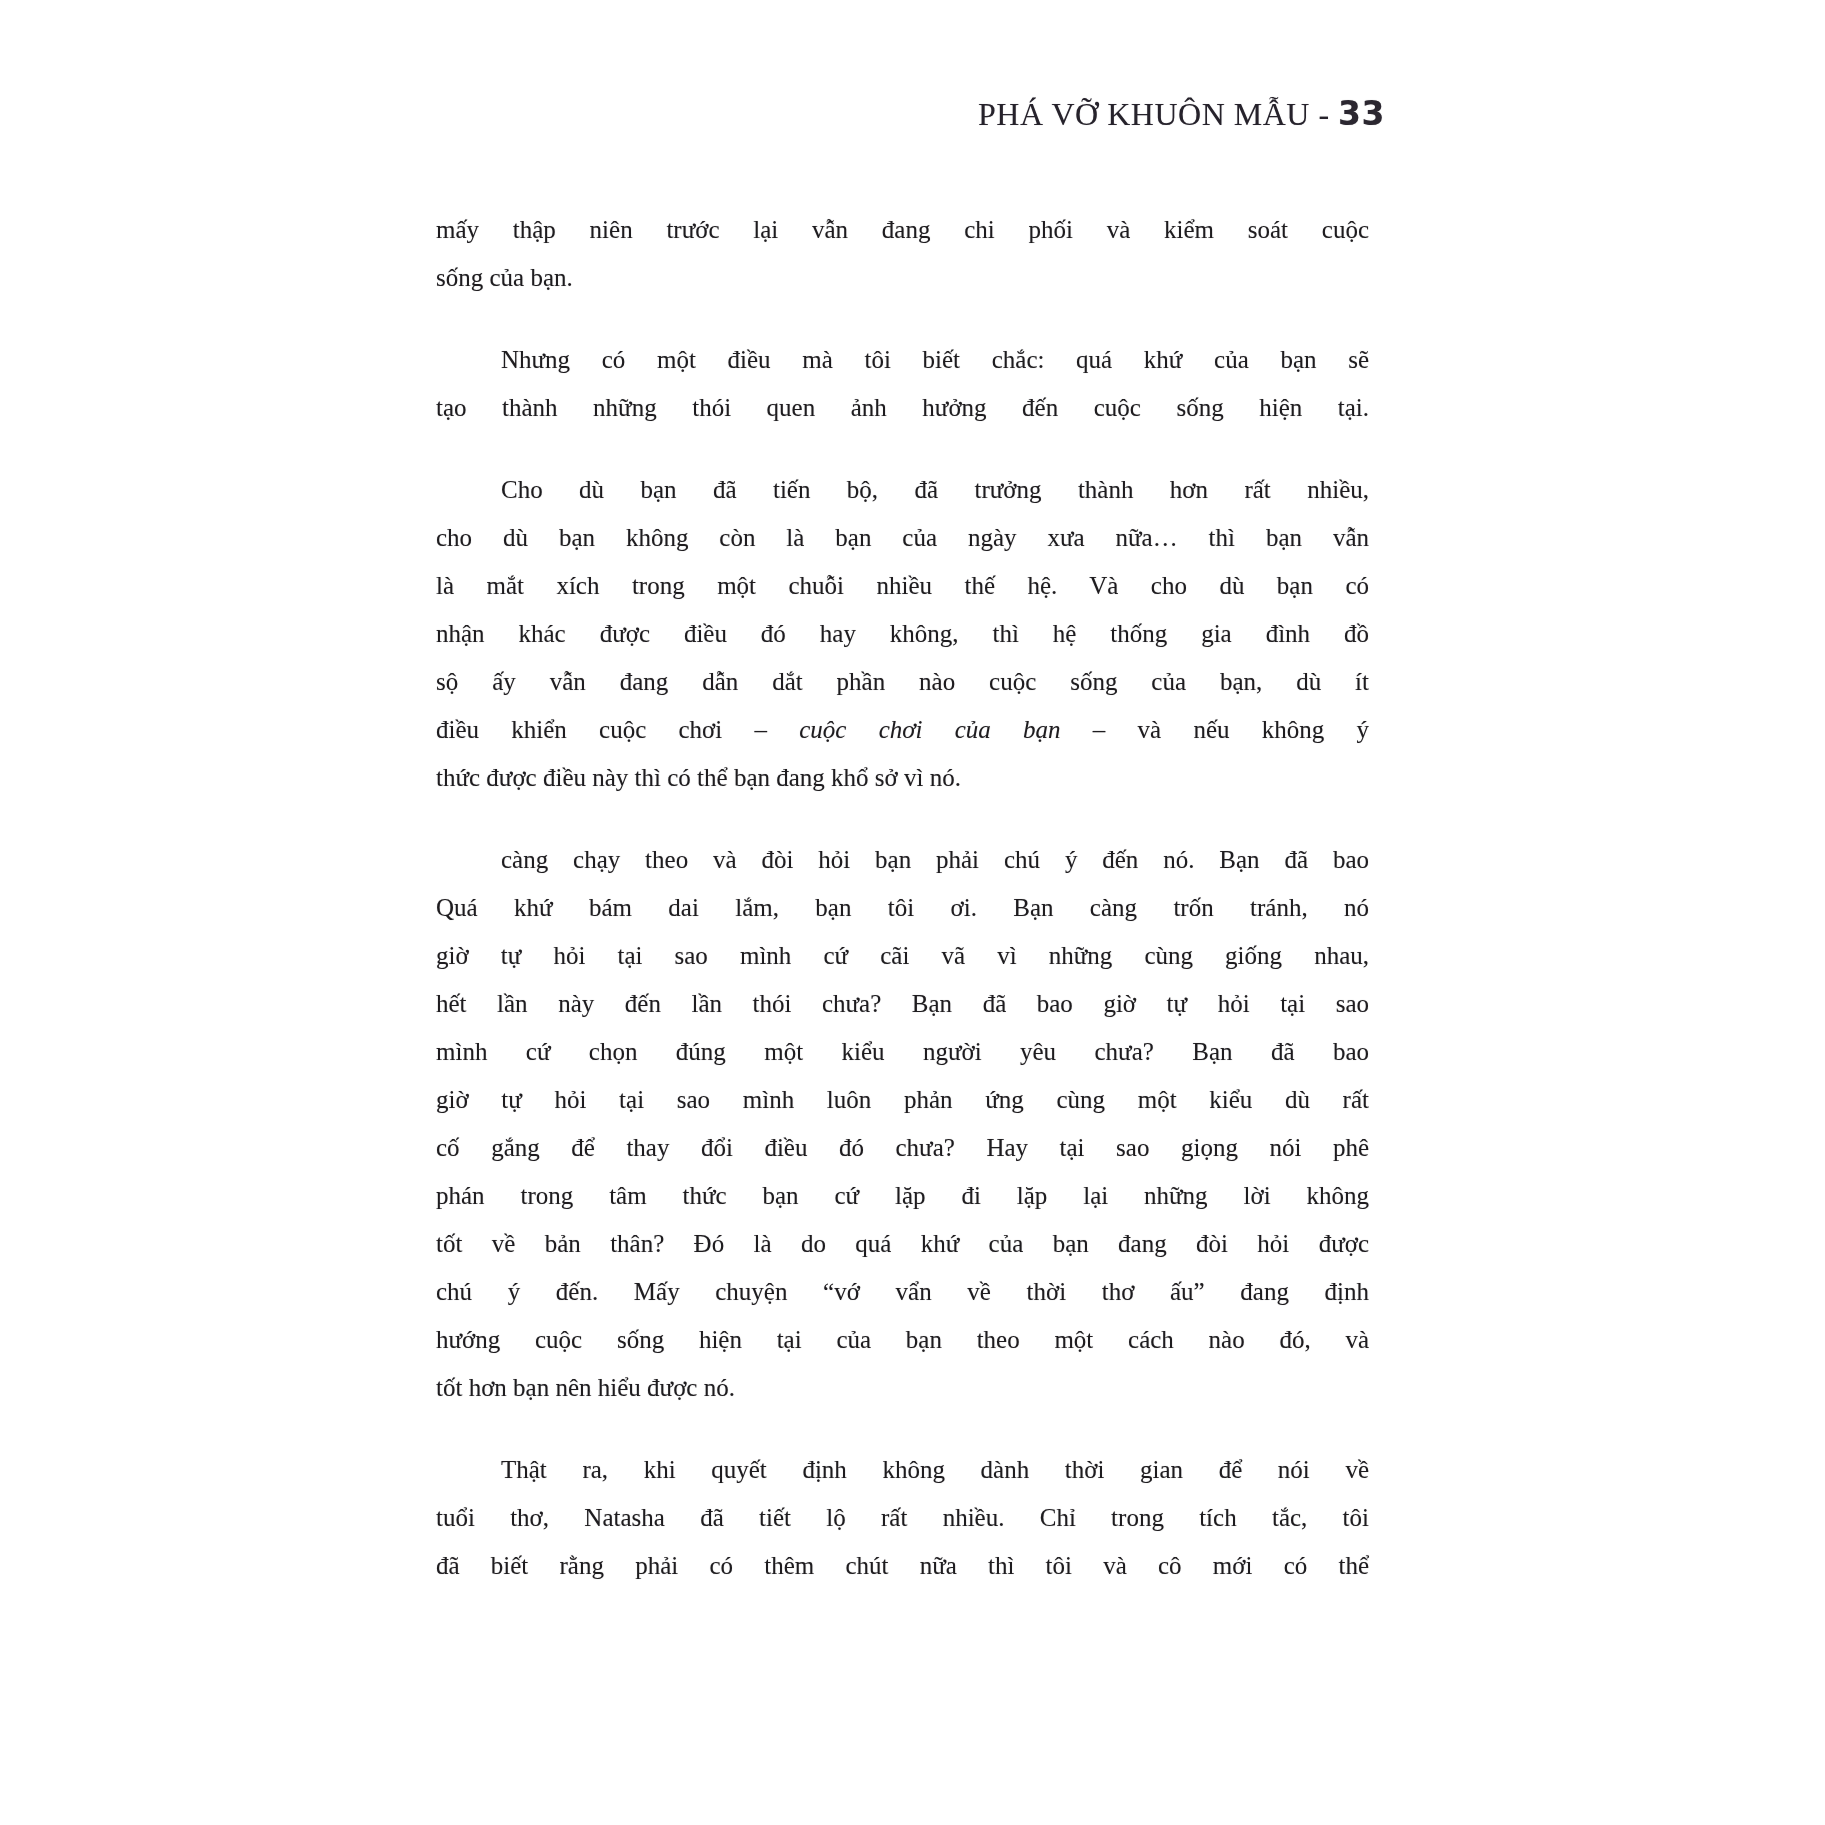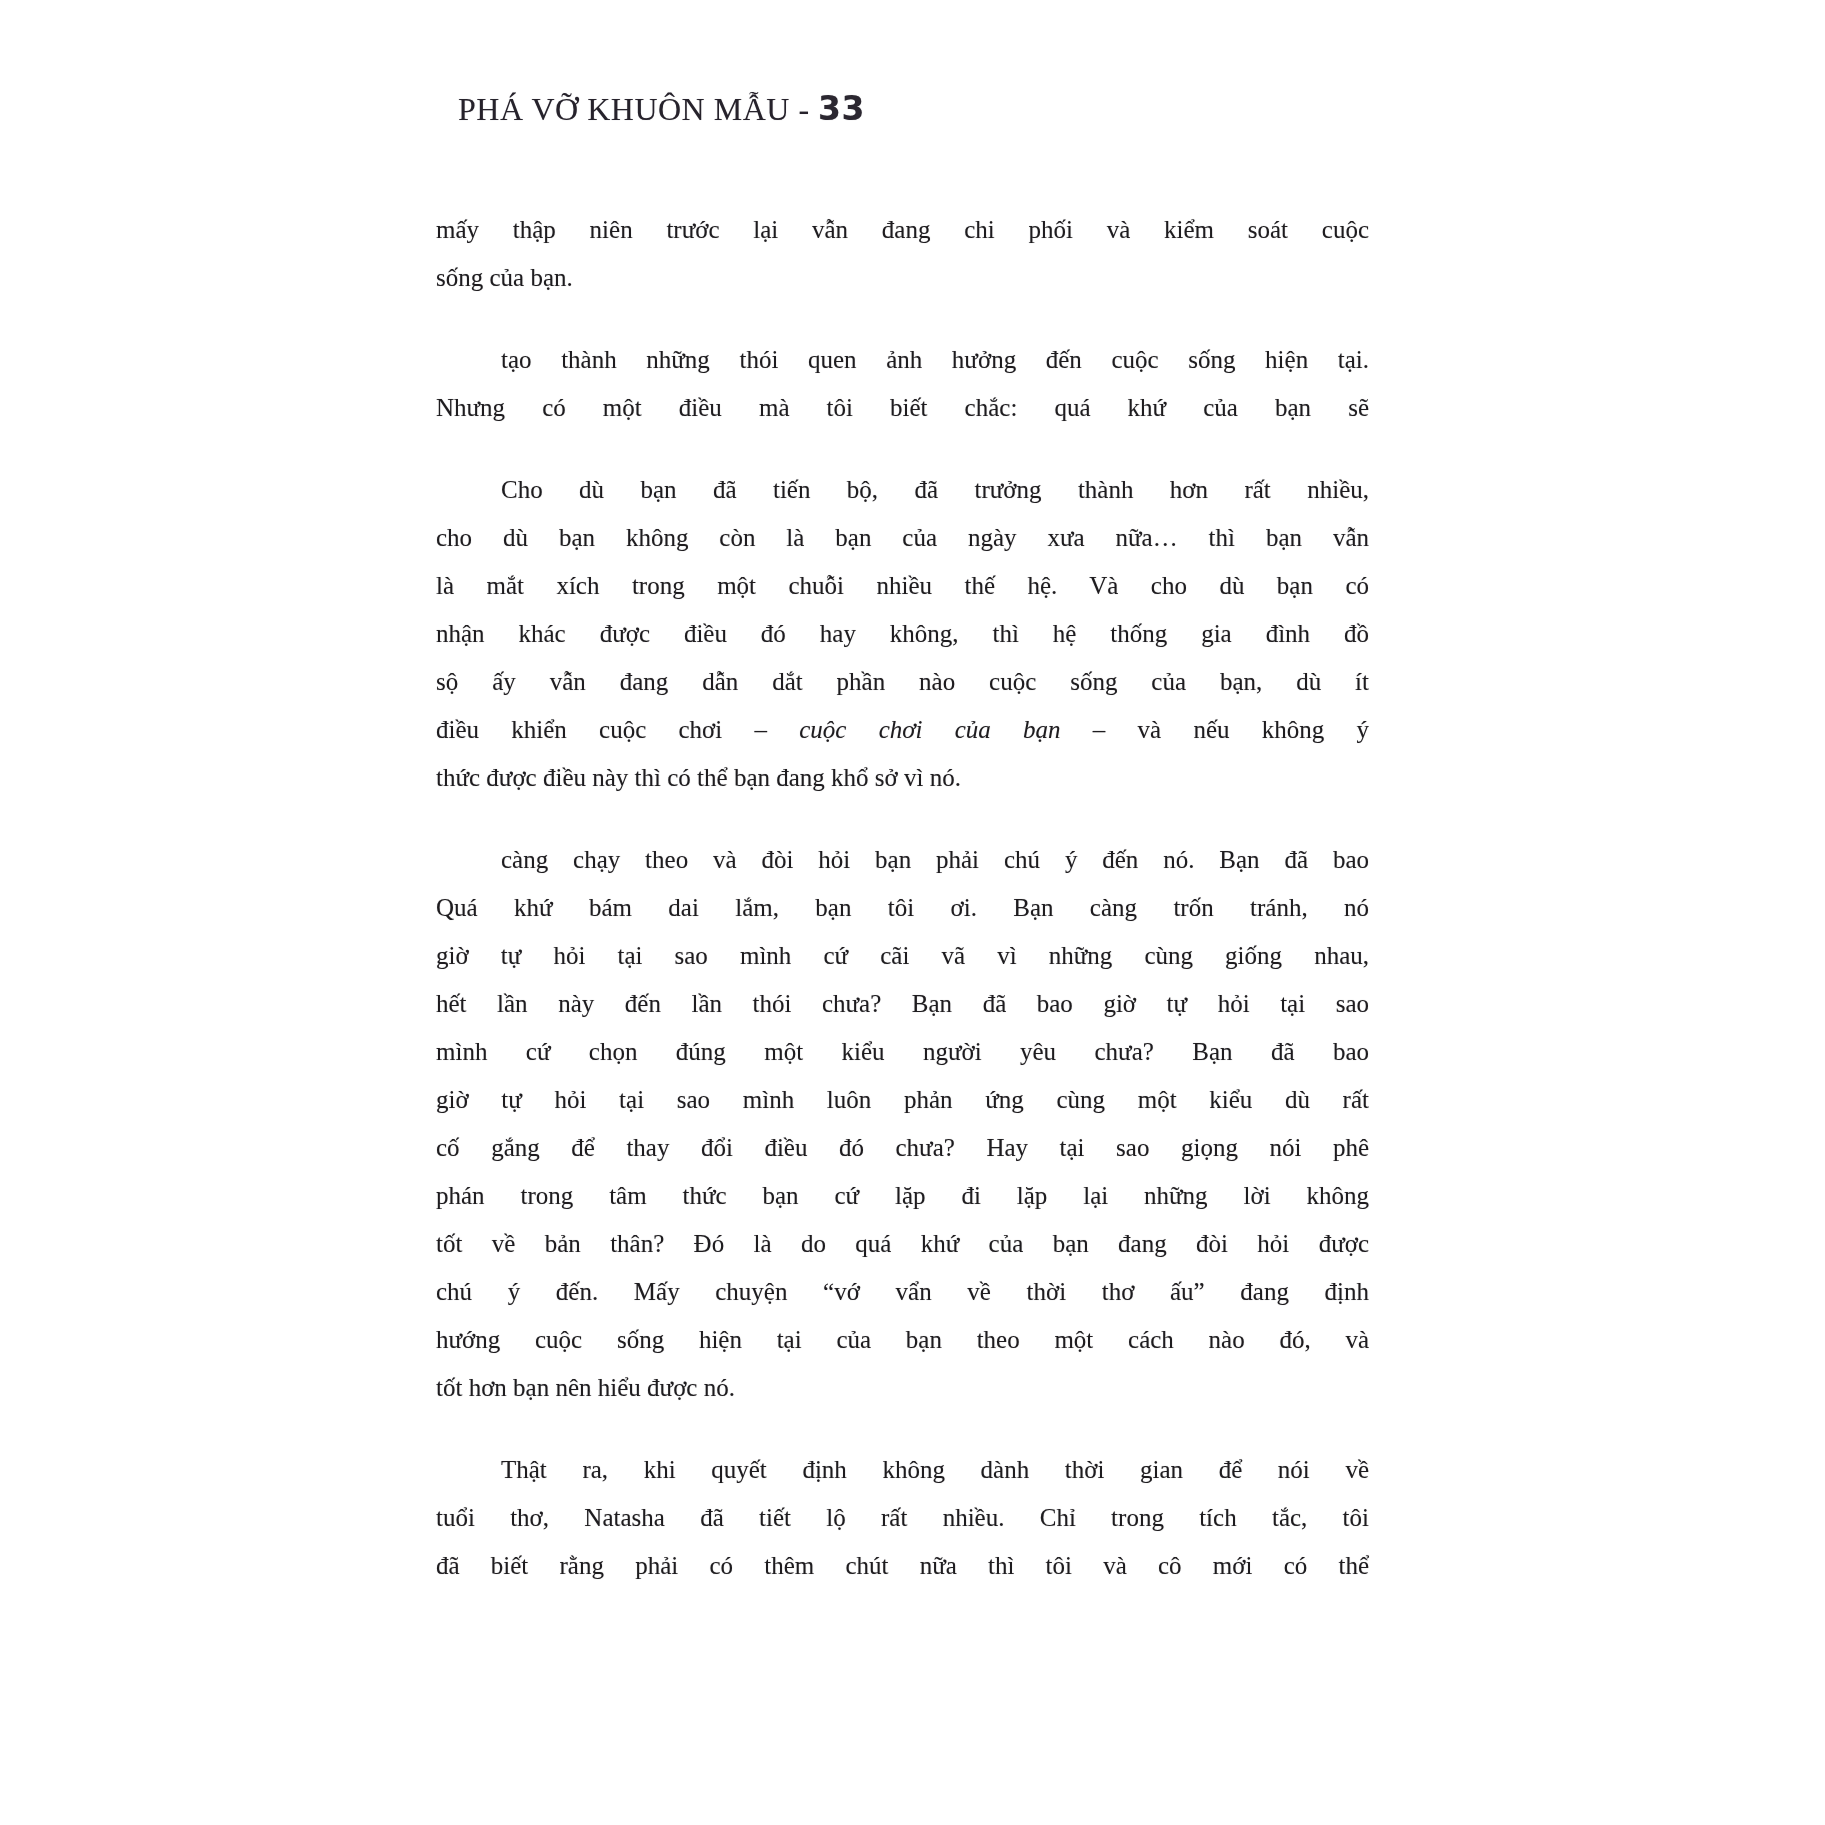--- a/index.html
+++ b/index.html
@@ -12,25 +12,25 @@
     width: 1825px;
     height: 1825px;
     background: #ffffff;
     overflow: hidden;
     font-family: "Liberation Serif", "DejaVu Serif", serif;
     color: #1e1c1f;
   }
   .running-header {
     position: absolute;
     top: 86px;
-    left: 458px;
+    left: 440px;
     width: 945px;
-    text-align: left;
+    text-align: right;
     font-size: 32px;
-    line-height: 45px;
+    line-height: 55px;
     letter-spacing: 0.5px;
     color: #26222b;
     text-shadow: 0 0 1px rgba(30,30,40,0.25);
     white-space: nowrap;
   }
   .running-header .page-num {
     font-family: "DejaVu Sans", "Liberation Sans", sans-serif;
     font-weight: 600;
     font-size: 33px;
     color: #2b2730;
@@ -64,22 +64,22 @@
   </div>
 
   <div class="content">
 
     <div class="para">
       <div class="line">mấy thập niên trước lại vẫn đang chi phối và kiểm soát cuộc</div>
       <div class="line end">sống của bạn.</div>
     </div>
 
     <div class="para indent">
+      <div class="line">Nhưng có một điều mà tôi biết chắc: quá khứ của bạn sẽ</div>
       <div class="line">tạo thành những thói quen ảnh hưởng đến cuộc sống hiện tại.</div>
-      <div class="line">Nhưng có một điều mà tôi biết chắc: quá khứ của bạn sẽ</div>
     </div>
 
     <div class="para indent">
       <div class="line">Cho dù bạn đã tiến bộ, đã trưởng thành hơn rất nhiều,</div>
       <div class="line">cho dù bạn không còn là bạn của ngày xưa nữa… thì bạn vẫn</div>
       <div class="line">là mắt xích trong một chuỗi nhiều thế hệ. Và cho dù bạn có</div>
       <div class="line">nhận khác được điều đó hay không, thì hệ thống gia đình đồ</div>
       <div class="line">sộ ấy vẫn đang dẫn dắt phần nào cuộc sống của bạn, dù ít</div>
       <div class="line"><span>điều khiển cuộc chơi – </span><span class="it">cuộc chơi của bạn</span><span> – và nếu không ý</span></div>
       <div class="line end">thức được điều này thì có thể bạn đang khổ sở vì nó.</div>

